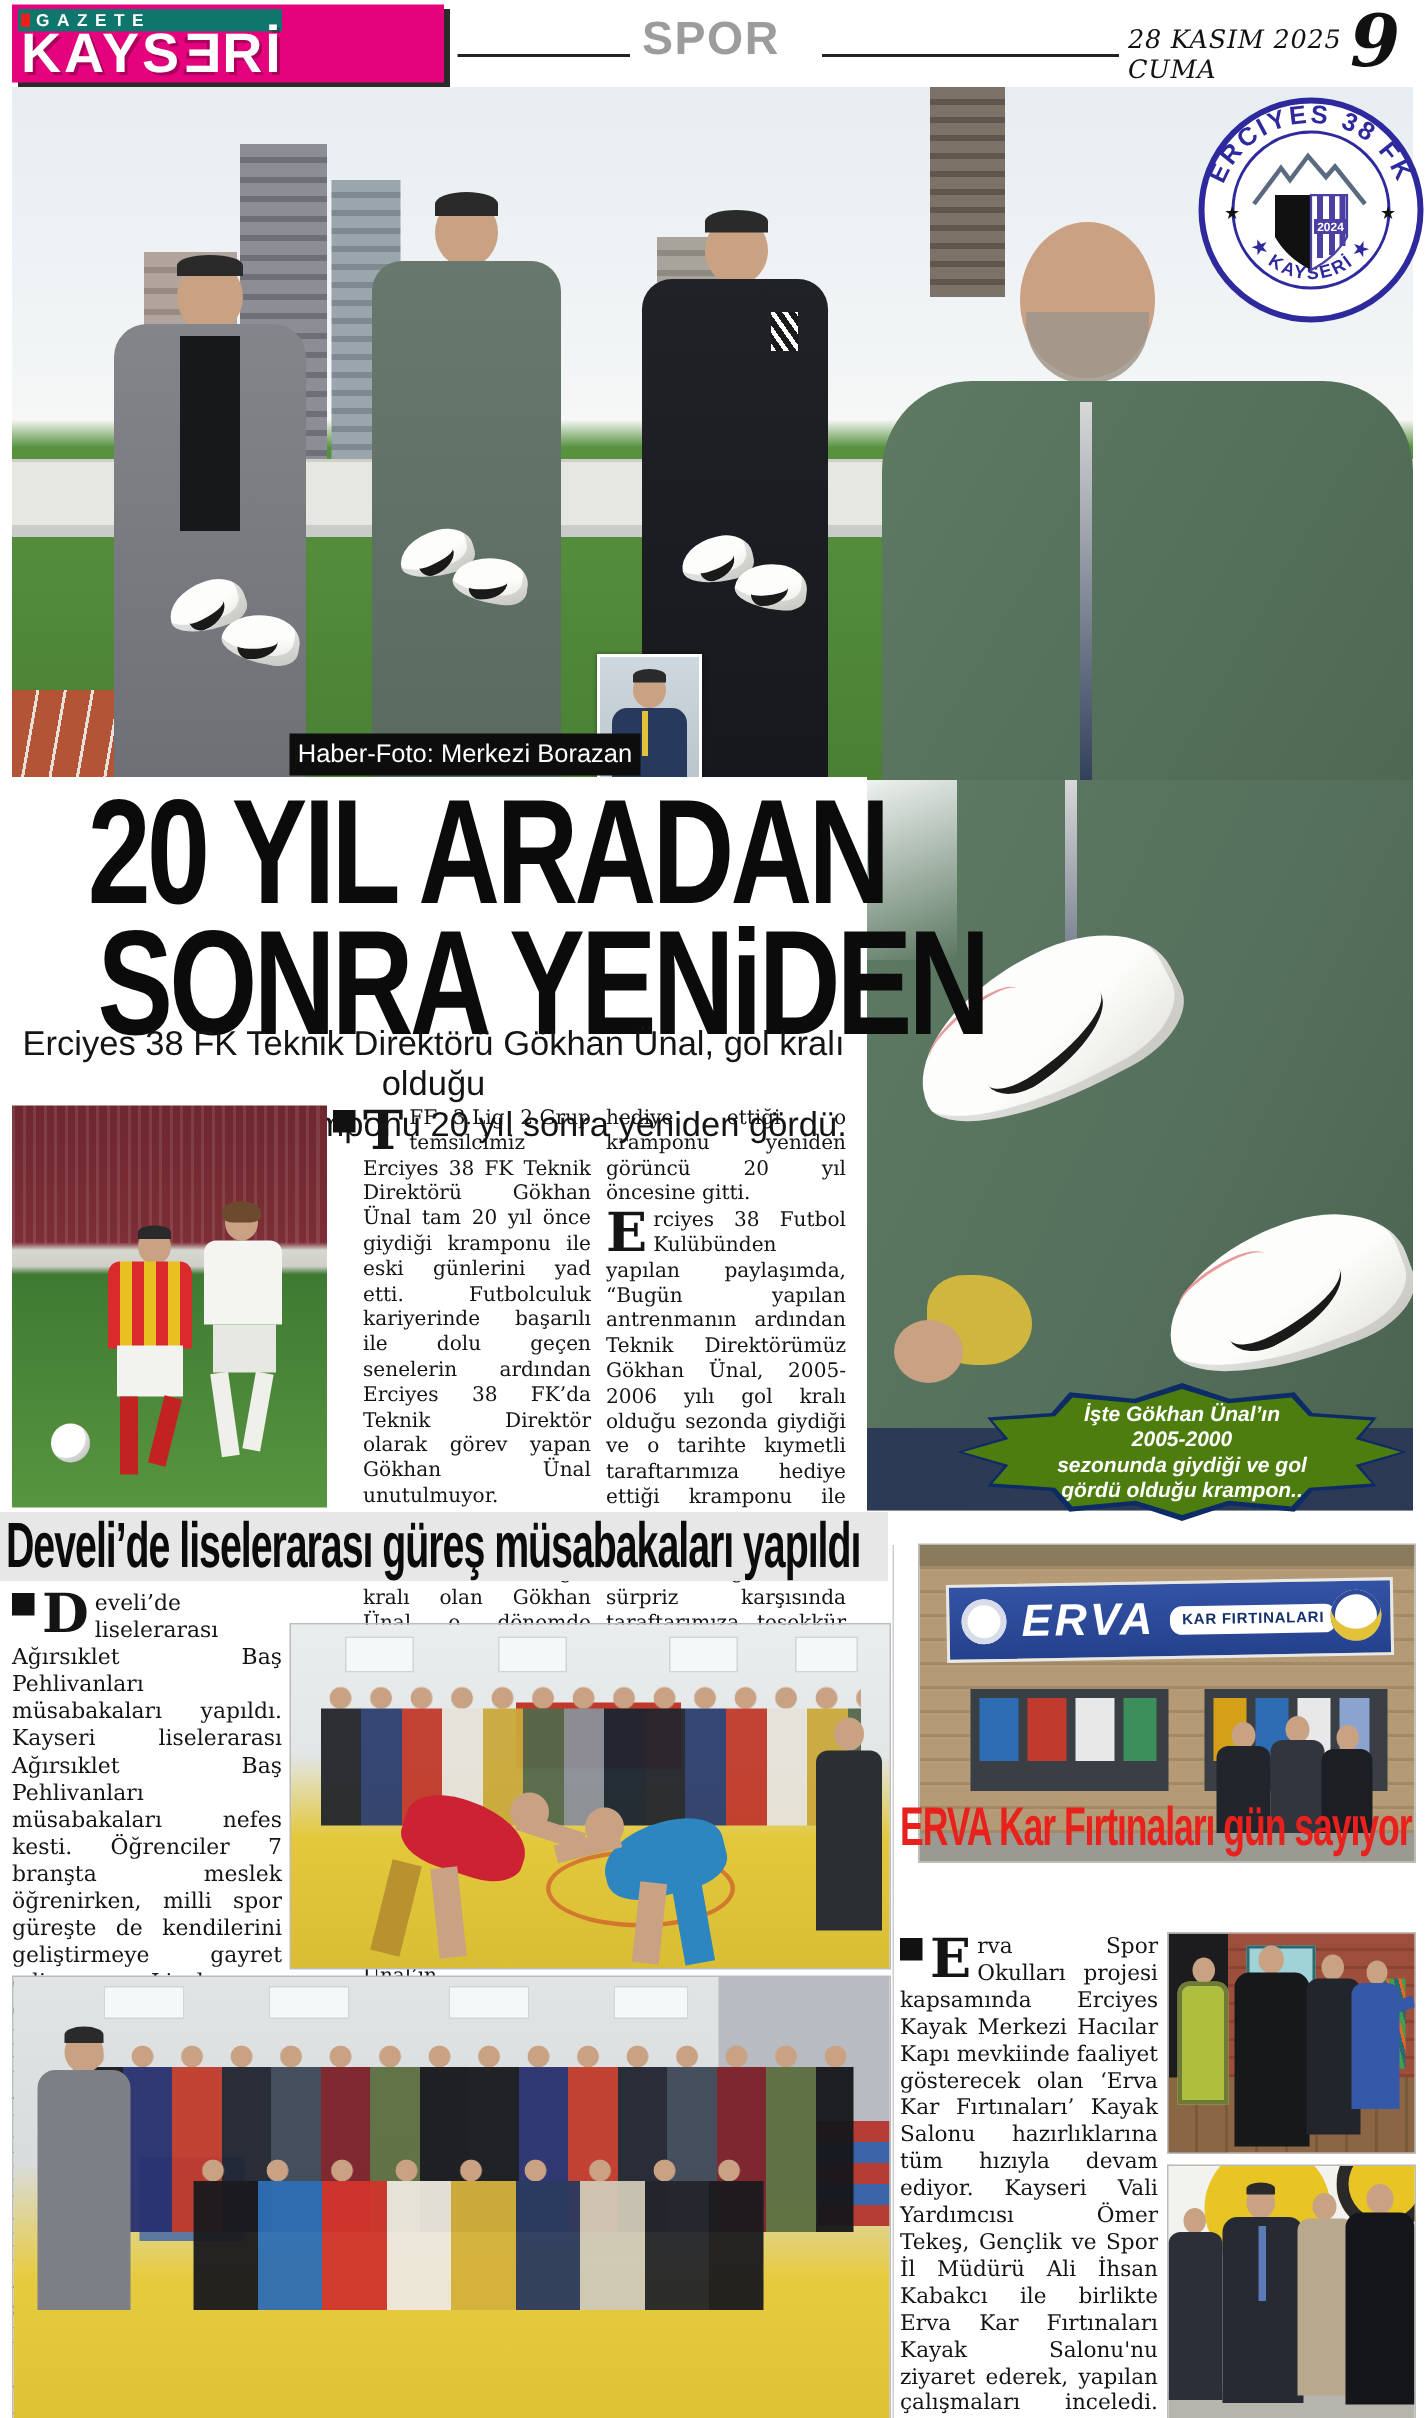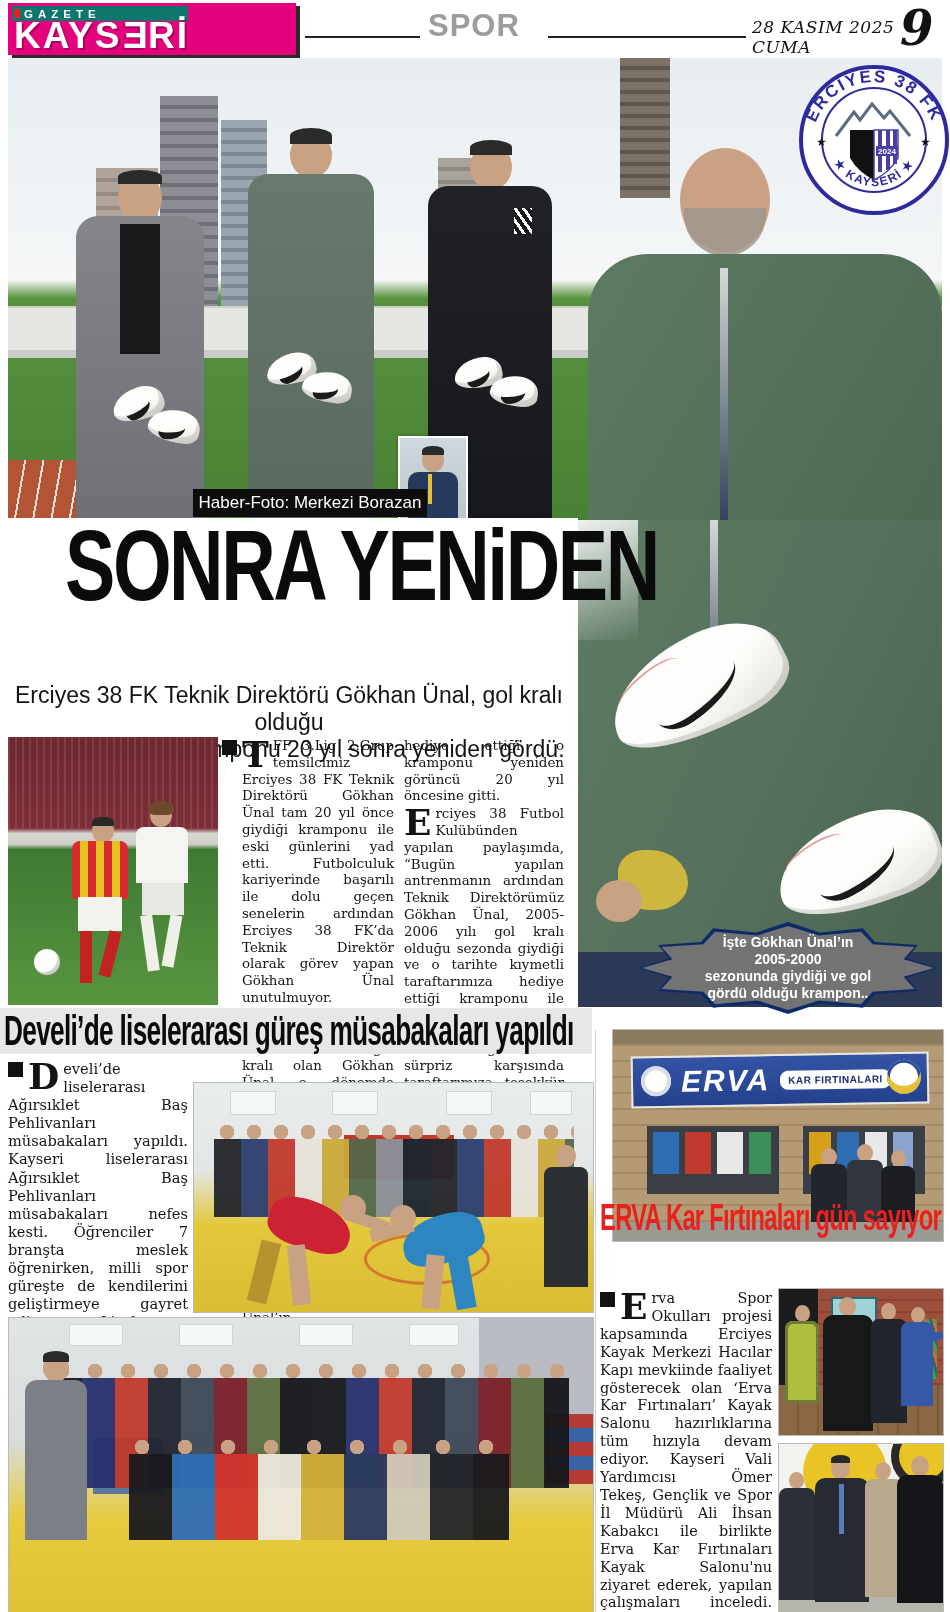--- a/index.html
+++ b/index.html
@@ -15,23 +15,23 @@
   .sqbullet{position:absolute;width:15px;height:15px;background:#111;}
   .headline{font-weight:bold;color:#0b0b0b;letter-spacing:-3px;white-space:nowrap;}
   .cond{display:inline-block;transform-origin:center top;}
   .head{position:absolute;border-radius:50%;background:#c9a183;}
   .hairline{position:absolute;background:#2a2a2a;}
   .crowd-heads{position:absolute;background-image:radial-gradient(circle at 13px 9px,#c9a183 0 7px,rgba(0,0,0,0) 7.5px);
                background-size:27px 20px;background-repeat:repeat-x;}
   .win{position:absolute;background:#f5f8f8;border:1px solid #cfd6d6;}
   .starburst-outer{position:absolute;background:#0d2b66;
      clip-path:polygon(100% 50%,89.6% 60.4%,93.3% 75%,79% 78.3%,75% 93.3%,60.6% 88.6%,50% 100%,39.4% 88.6%,25% 93.3%,21% 78.3%,6.7% 75%,10.4% 60.4%,0% 50%,10.4% 39.6%,6.7% 25%,21% 21.7%,25% 6.7%,39.4% 11.4%,50% 0%,60.6% 11.4%,75% 6.7%,79% 21.7%,93.3% 25%,89.6% 39.6%);}
-  .starburst-inner{position:absolute;left:4px;top:4px;right:4px;bottom:4px;background:#737373;
+  .starburst-inner{position:absolute;left:4px;top:4px;right:4px;bottom:4px;background:#4d7c0f;
      clip-path:polygon(100% 50%,89.6% 60.4%,93.3% 75%,79% 78.3%,75% 93.3%,60.6% 88.6%,50% 100%,39.4% 88.6%,25% 93.3%,21% 78.3%,6.7% 75%,10.4% 60.4%,0% 50%,10.4% 39.6%,6.7% 25%,21% 21.7%,25% 6.7%,39.4% 11.4%,50% 0%,60.6% 11.4%,75% 6.7%,79% 21.7%,93.3% 25%,89.6% 39.6%);
-     display:flex;align-items:center;justify-content:center;}
+     display:flex;align-items:center;justify-content:center;font-style:italic;}
   .boot{position:absolute;background:linear-gradient(160deg,#fdfdfb 55%,#e2e1da);border-radius:58% 42% 30% 62%/62% 52% 34% 40%;
         box-shadow:inset -4px -6px 0 rgba(0,0,0,.12);}
   .boot .swoosh{position:absolute;left:22%;top:38%;width:52%;height:34%;border:0 solid transparent;
         border-bottom:7px solid #1a1a1a;border-radius:0 0 100% 45%/0 0 100% 70%;transform:rotate(-8deg);}
   .boot .sig{position:absolute;left:8%;top:12%;width:40%;height:22%;border-top:2px solid #e79a9a;
         border-radius:50%;transform:rotate(-12deg);}
 </style>
 </head>
 <body>
 
@@ -160,20 +160,23 @@
         <div class="sig"></div>
     </div>
     <div class="abs" style="left:0;top:432px;width:364px;height:55px;background:#2c3a55;"></div>
   </div>
 
   <div class="abs" style="left:193px;top:489px;width:234px;height:28px;background:#0d0d0d;color:#fff;display:flex;align-items:center;justify-content:center;font-size:17px;">
     <span>Haber-Foto: Merkezi Borazan</span>
   </div>
 
   <div class="abs" style="left:0;top:518px;width:578px;height:218px;background:#fff;text-align:center;">
+    <div class="headline" style="font-size:92px;line-height:86px;margin-top:4px;">
+      <span class="cond" style="transform:scale(.82,1.08);">20 YIL ARADAN</span>
+    </div>
     <div class="headline" style="font-size:92px;line-height:88px;">
       <span class="cond" style="transform:scale(.82,1.08);">SONRA YENiDEN</span>
     </div>
   </div>
   <div class="abs" style="left:0;top:682px;width:578px;text-align:center;font-size:23px;line-height:27px;color:#141414;">
     <div>Erciyes 38 FK Teknik Direktörü Gökhan Ünal, gol kralı olduğu</div>
     <div>sezonda giydiği kramponu 20 yıl sonra yeniden gördü.</div>
   </div>
 
   <div class="sqbullet" style="left:222px;top:740px;"></div>

